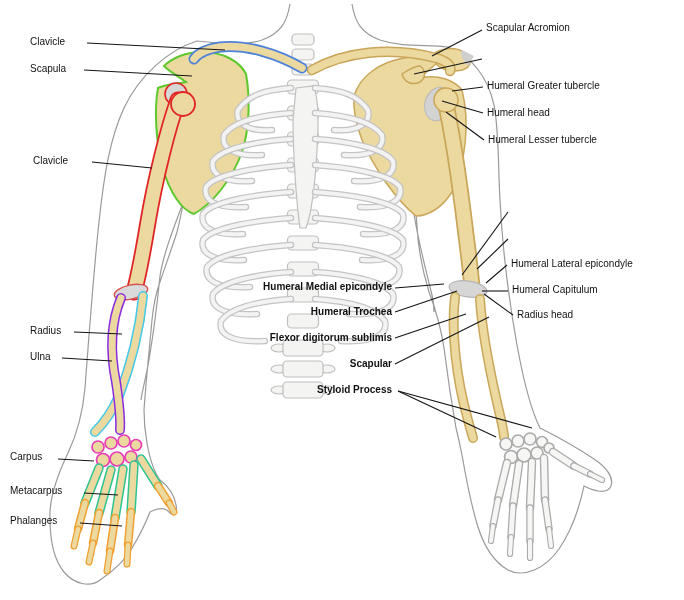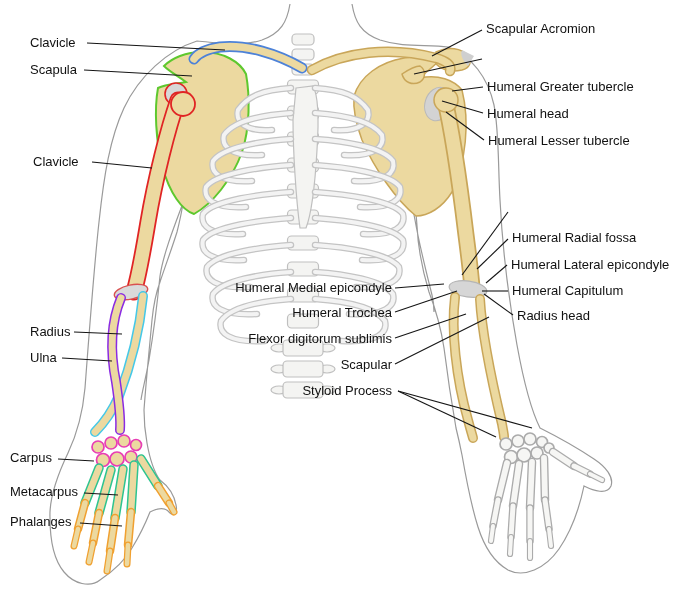--- a/index.html
+++ b/index.html
@@ -1,20 +1,20 @@
 <!DOCTYPE html>
 <html><head>
 <meta charset="utf-8">
 <style>
   html,body{margin:0;padding:0;background:#fff;}
   .stage{position:relative;width:684px;height:600px;background:#fff;overflow:hidden;
          font-family:"Liberation Sans",sans-serif;}
   .stage svg{position:absolute;left:0;top:0;}
-  .lbl{position:absolute;font-size:13px;line-height:1.15;color:#111;white-space:nowrap;}
-  .lbl.ra{transform:translateX(-100%);}
+  .lbl{position:absolute;font-size:10px;line-height:1.15;color:#111;white-space:nowrap;}
+  .lbl.ra{transform:translateX(-100%);font-weight:bold;}
   
   .skin{fill:none;stroke:#9a9a9a;stroke-width:1.2;}
   .skel{fill:#f4f4f2;stroke:#bfbfbf;stroke-width:1.2;}
   .ribA{fill:none;stroke:#c4c4c4;stroke-width:6.5;stroke-linecap:round;}
   .ribB{fill:none;stroke:rgba(255,255,255,.8);stroke-width:4;stroke-linecap:round;}
   .boneO{fill:none;stroke-linecap:round;stroke-linejoin:round;}
   .leader{stroke:#151515;stroke-width:1.1;}
 </style>
 </head>
 <body>
@@ -265,21 +265,20 @@
 <div class="lbl" style="left:30px;top:325px">Radius</div>
 <div class="lbl" style="left:30px;top:351px">Ulna</div>
 <div class="lbl" style="left:10px;top:451px">Carpus</div>
 <div class="lbl" style="left:10px;top:485px">Metacarpus</div>
 <div class="lbl" style="left:10px;top:515px">Phalanges</div>
 
 <div class="lbl" style="left:486px;top:22px">Scapular Acromion</div>
 <div class="lbl" style="left:487px;top:80px">Humeral Greater tubercle</div>
 <div class="lbl" style="left:487px;top:107px">Humeral head</div>
 <div class="lbl" style="left:488px;top:134px">Humeral Lesser tubercle</div>
-<div class="lbl" style="left:512px;top:231px">Humeral Radial fossa</div>
 <div class="lbl" style="left:511px;top:258px">Humeral Lateral epicondyle</div>
 <div class="lbl" style="left:512px;top:284px">Humeral Capitulum</div>
 <div class="lbl" style="left:517px;top:309px">Radius head</div>
 
 <div class="lbl ra" style="left:392px;top:281px">Humeral Medial epicondyle</div>
 <div class="lbl ra" style="left:392px;top:306px">Humeral Trochea</div>
 <div class="lbl ra" style="left:392px;top:332px">Flexor digitorum sublimis</div>
 <div class="lbl ra" style="left:392px;top:358px">Scapular</div>
 <div class="lbl ra" style="left:392px;top:384px">Styloid Process</div>
 

